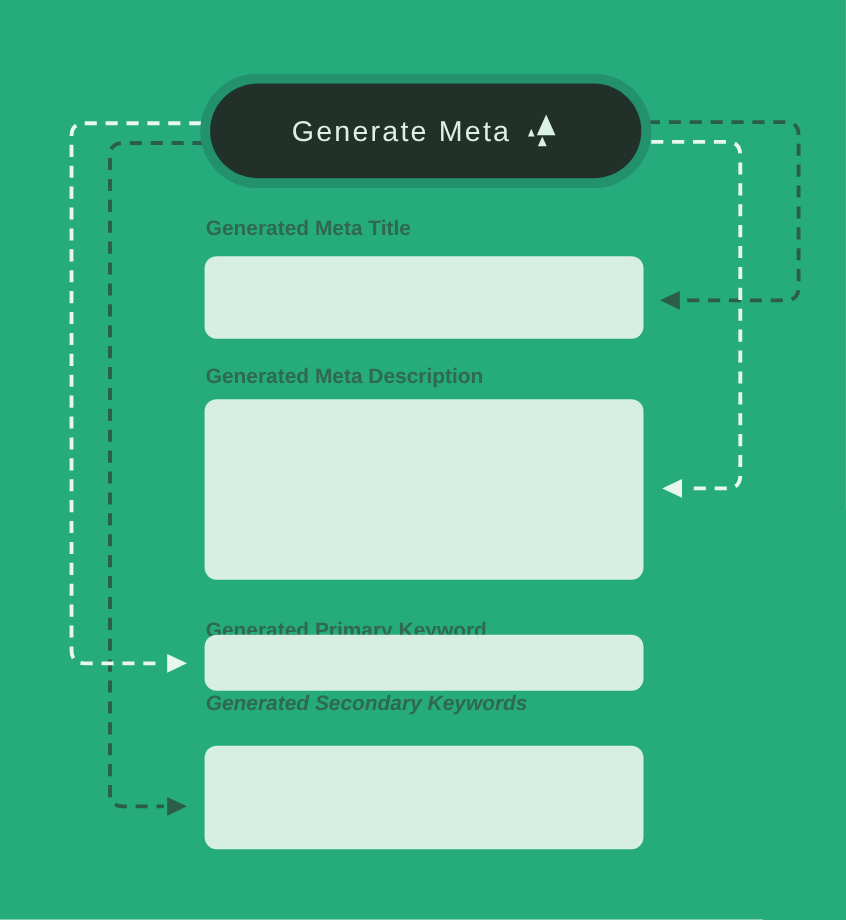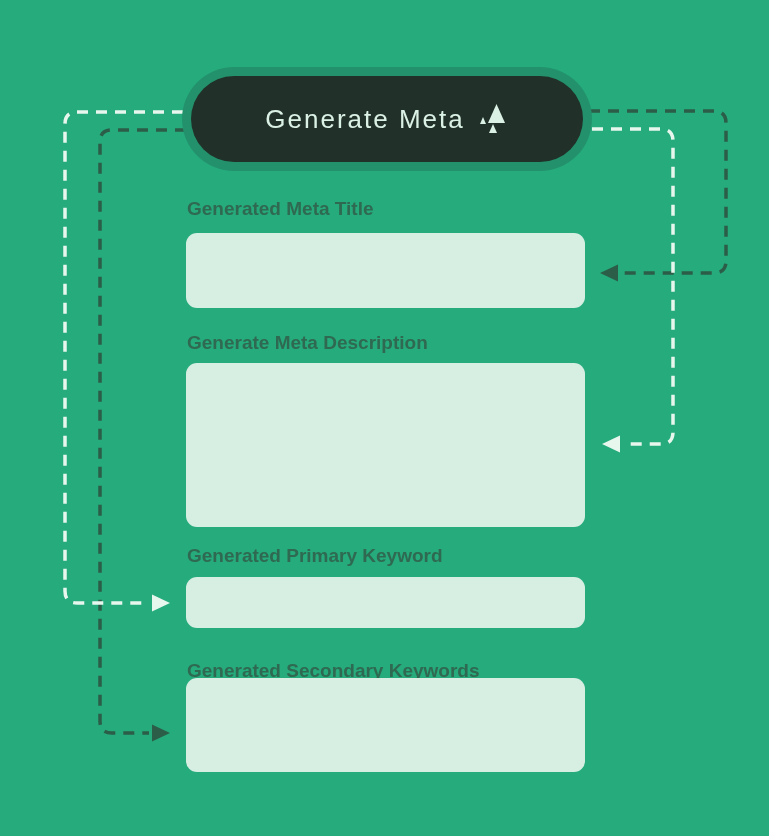--- a/index.html
+++ b/index.html
@@ -80,23 +80,23 @@
     left: 186px;
     width: 399px;
     background: var(--field-fill, #D7EFE3);
     border-radius: 11px;
     border: none;
   }
   #field-label-1 { top: 195px; }
   #field-box-1   { top: 233px; height: 75px; }
   #field-label-2 { top: 329px; }
   #field-box-2   { top: 363px; height: 164px; }
-  #field-label-3 { top: 542px; }
+  #field-label-3 { top: 560px; }
   #field-box-3   { top: 577px; height: 51px; }
-  #field-label-4 { top: 657px; }
+  #field-label-4 { top: 626px; font-style: italic; }
   #field-box-4   { top: 678px; height: 94px; }
 </style>
 </head>
 <body>
 
 <div class="canvas">
 
   <svg class="connectors" viewBox="0 0 769 836" xmlns="http://www.w3.org/2000/svg">
 
     <path class="dash dash-dark" d="M 589 111 H 714 Q 726 111 726 123 V 261 Q 726 273 714 273 H 621"></path>
@@ -119,21 +119,21 @@
         <polygon points="17.5,2 9,21 26,21"></polygon>
         <polygon points="4,15 1,22 7,22"></polygon>
         <polygon points="14,22 10,31 18,31"></polygon>
       </svg>
     </div>
   </div>
 
   <span class="field-label field" id="field-label-1">Generated Meta Title</span>
   <div class="field-box" id="field-box-1"></div>
 
-  <span class="field-label field" id="field-label-2">Generate Meta Description</span>
+  <span class="field-label field" id="field-label-2">Generated Meta Description</span>
   <div class="field-box" id="field-box-2"></div>
 
   <span class="field-label field" id="field-label-3">Generated Primary Keyword</span>
   <div class="field-box" id="field-box-3"></div>
 
   <span class="field-label field" id="field-label-4">Generated Secondary Keywords</span>
   <div class="field-box" id="field-box-4"></div>
 
 </div>
 

